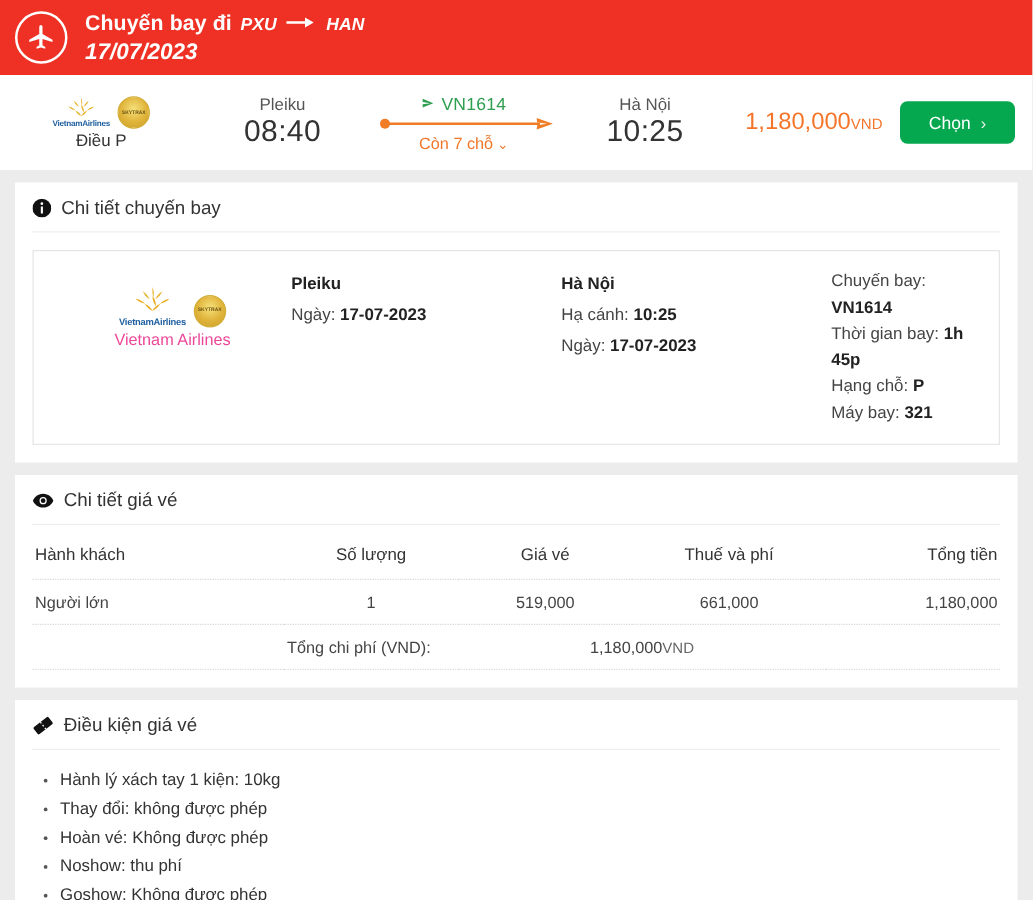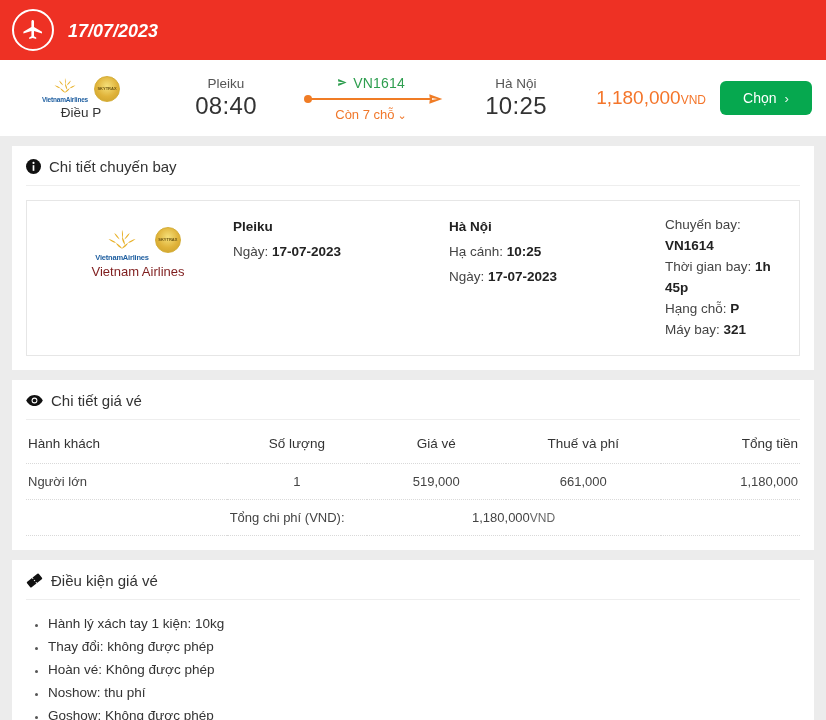--- a/index.html
+++ b/index.html
@@ -46,21 +46,21 @@
   .summary {
     background: #fff;
     height: 76px;
     display: flex;
     align-items: center;
     padding: 0 14px 0 6px;
   }
   .sum-airline {
     width: 150px; text-align: center; flex: none;
   }
-  .logo-row { display:flex; align-items:flex-start; justify-content:center; gap: 6px; }
+  .logo-row { display:flex; align-items:flex-end; justify-content:center; gap: 6px; }
   .va-logo { text-align:center; line-height: 0; }
   .va-word {
     font-size: 6.5px; color: #1f5fa0; letter-spacing: -0.2px;
     font-weight: bold; display:block; margin-top: 1px; line-height: 1;
   }
   .skytrax {
     width: 26px; height: 26px; border-radius: 50%;
     background: radial-gradient(circle at 50% 38%, #f5e07a 0%, #e0b33a 55%, #caa029 100%);
     border: 1px solid #d4ad36;
     display:flex; align-items:center; justify-content:center;
@@ -127,21 +127,21 @@
 
   
   .detail-box {
     border: 1px solid #e6e6e6;
     margin-top: 14px;
     padding: 14px 16px;
     display: flex;
     align-items: flex-start;
   }
   .db-logo { width: 190px; flex:none; text-align:center; padding-top: 12px; }
-  .db-logo .va-name { font-size: 13px; color:#7f1d1d; margin-top: 2px; }
+  .db-logo .va-name { font-size: 13px; color:#ec4899; margin-top: 2px; }
   .db-col { flex: 0 0 216px; line-height: 1.85; font-size: 13.5px; color:#444; }
   .db-col.wide { flex: 1 1 auto; line-height: 1.55; }
   .db-head { font-weight: bold; color: #222; }
   .db-col b { color: #222; }
 
   
   table.fare { width: 100%; border-collapse: collapse; margin-top: 4px; }
   table.fare th {
     font-size: 13.5px; color: #333; font-weight: normal;
     padding: 12px 6px; text-align: center;
@@ -174,20 +174,30 @@
 </head>
 <body>
 
 <div class="header">
   <div class="plane-badge">
     <svg width="24" height="24" viewBox="0 0 24 24" fill="#ffffff">
       <path d="M21 15.5v-1.8l-8-4.6V3.6c0-.9-.6-1.6-1.3-1.6s-1.3.7-1.3 1.6v5.5l-8 4.6v1.8l8-2.4v5.1l-2.2 1.4v1.4l3.5-1 3.5 1v-1.4l-2.2-1.4v-5.1l8 2.4z"></path>
     </svg>
   </div>
   <div class="header-text">
+    <div class="header-title">
+      <span>Chuyến bay đi</span>
+      <span class="route">PXU</span>
+      <span class="route-arrow">
+        <svg width="22" height="10" viewBox="0 0 22 10">
+          <path d="M0 4h15V1l7 4-7 4V6H0z" fill="#ffffff"></path>
+        </svg>
+      </span>
+      <span class="route">HAN</span>
+    </div>
     <div class="header-date">17/07/2023</div>
   </div>
 </div>
 
 <div class="summary">
 
   <div class="sum-airline">
     <div class="logo-row">
       <div class="va-logo">
         <svg width="34" height="20" viewBox="0 0 34 20">

